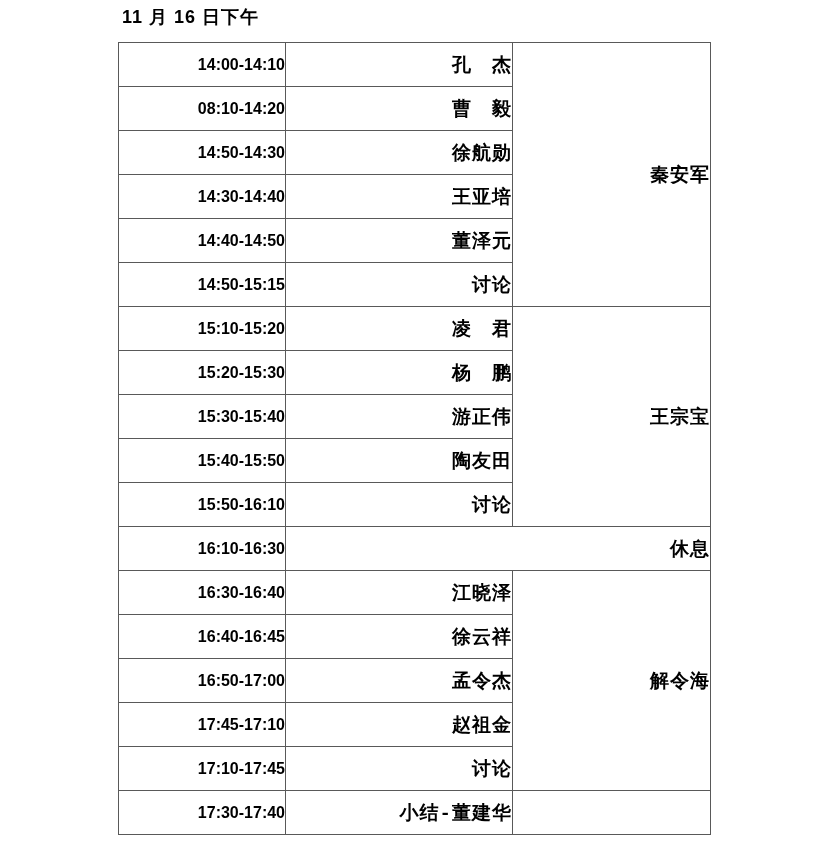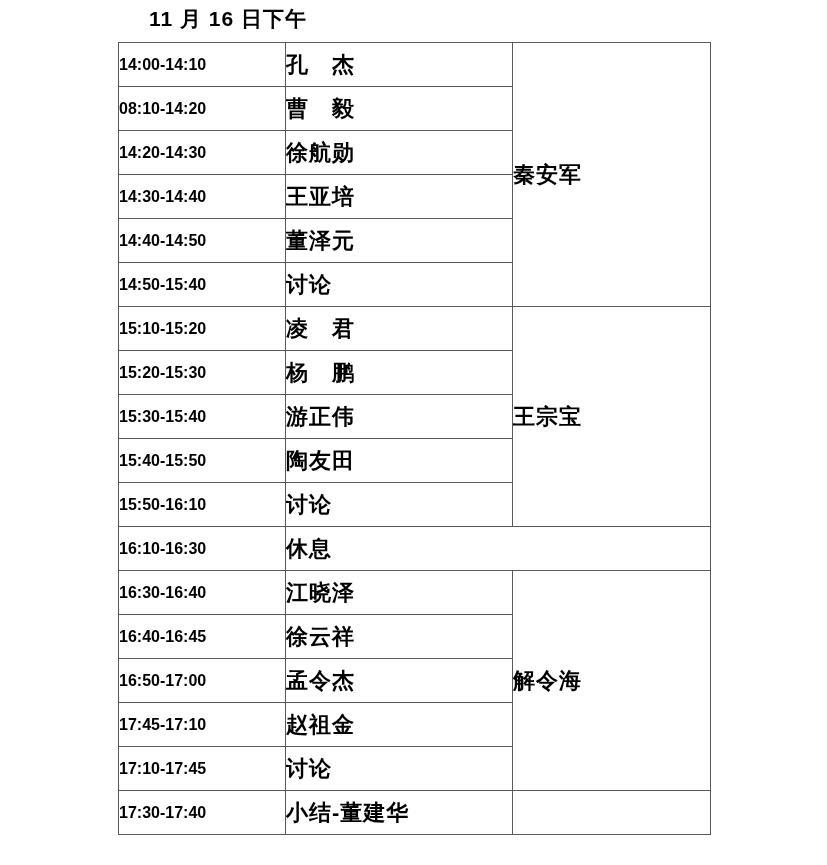--- a/index.html
+++ b/index.html
@@ -12,56 +12,55 @@
     height: 865px;
     position: relative;
     font-family: "Liberation Sans", sans-serif;
     color: #000000;
     overflow: hidden;
   }
   .doc-title {
     position: absolute;
     left: 122px;
     top: 5px;
-    font-size: 21px;
+    font-size: 18px;
     font-weight: bold;
     letter-spacing: 1px;
     color: #000000;
     white-space: pre;
-    margin-left: 27px;
   }
   table.schedule {
     position: absolute;
     left: 118px;
     top: 42px;
     width: 592px;
     border-collapse: collapse;
     table-layout: fixed;
   }
   table.schedule td {
     border: 1px solid #595959;
-    text-align: left;
+    text-align: right;
     vertical-align: middle;
     padding: 0;
     overflow: hidden;
   }
   table.schedule tr {
     height: 44px;
   }
   td.time-cell {
     font-family: "Liberation Sans", sans-serif;
     font-weight: bold;
     font-size: 16px;
   }
   td.speaker-cell,
   td.chair-cell,
   td.break-cell {
-    font-family: Liberation Sans, sans-serif;
+    font-family: Liberation Mono, monospace;
     font-weight: bold;
-    font-size: 22px;
+    font-size: 19px;
     letter-spacing: 1px;
   }
 </style>
 </head>
 <body>
 
 <div class="doc-title">11 月 16 日下午</div>
 
 <table class="schedule">
   <colgroup>
@@ -74,33 +73,33 @@
     <tr>
       <td class="time-cell">14:00-14:10</td>
       <td class="speaker-cell">孔　杰</td>
       <td class="chair-cell" rowspan="6">秦安军</td>
     </tr>
     <tr>
       <td class="time-cell">08:10-14:20</td>
       <td class="speaker-cell">曹　毅</td>
     </tr>
     <tr>
-      <td class="time-cell">14:20-14:30</td>
+      <td class="time-cell">14:50-14:30</td>
       <td class="speaker-cell">徐航勋</td>
     </tr>
     <tr>
       <td class="time-cell">14:30-14:40</td>
       <td class="speaker-cell">王亚培</td>
     </tr>
     <tr>
       <td class="time-cell">14:40-14:50</td>
       <td class="speaker-cell">董泽元</td>
     </tr>
     <tr>
-      <td class="time-cell">14:50-15:40</td>
+      <td class="time-cell">14:50-15:15</td>
       <td class="speaker-cell">讨论</td>
     </tr>
 
     <tr>
       <td class="time-cell">15:10-15:20</td>
       <td class="speaker-cell">凌　君</td>
       <td class="chair-cell" rowspan="5">王宗宝</td>
     </tr>
     <tr>
       <td class="time-cell">15:20-15:30</td>

